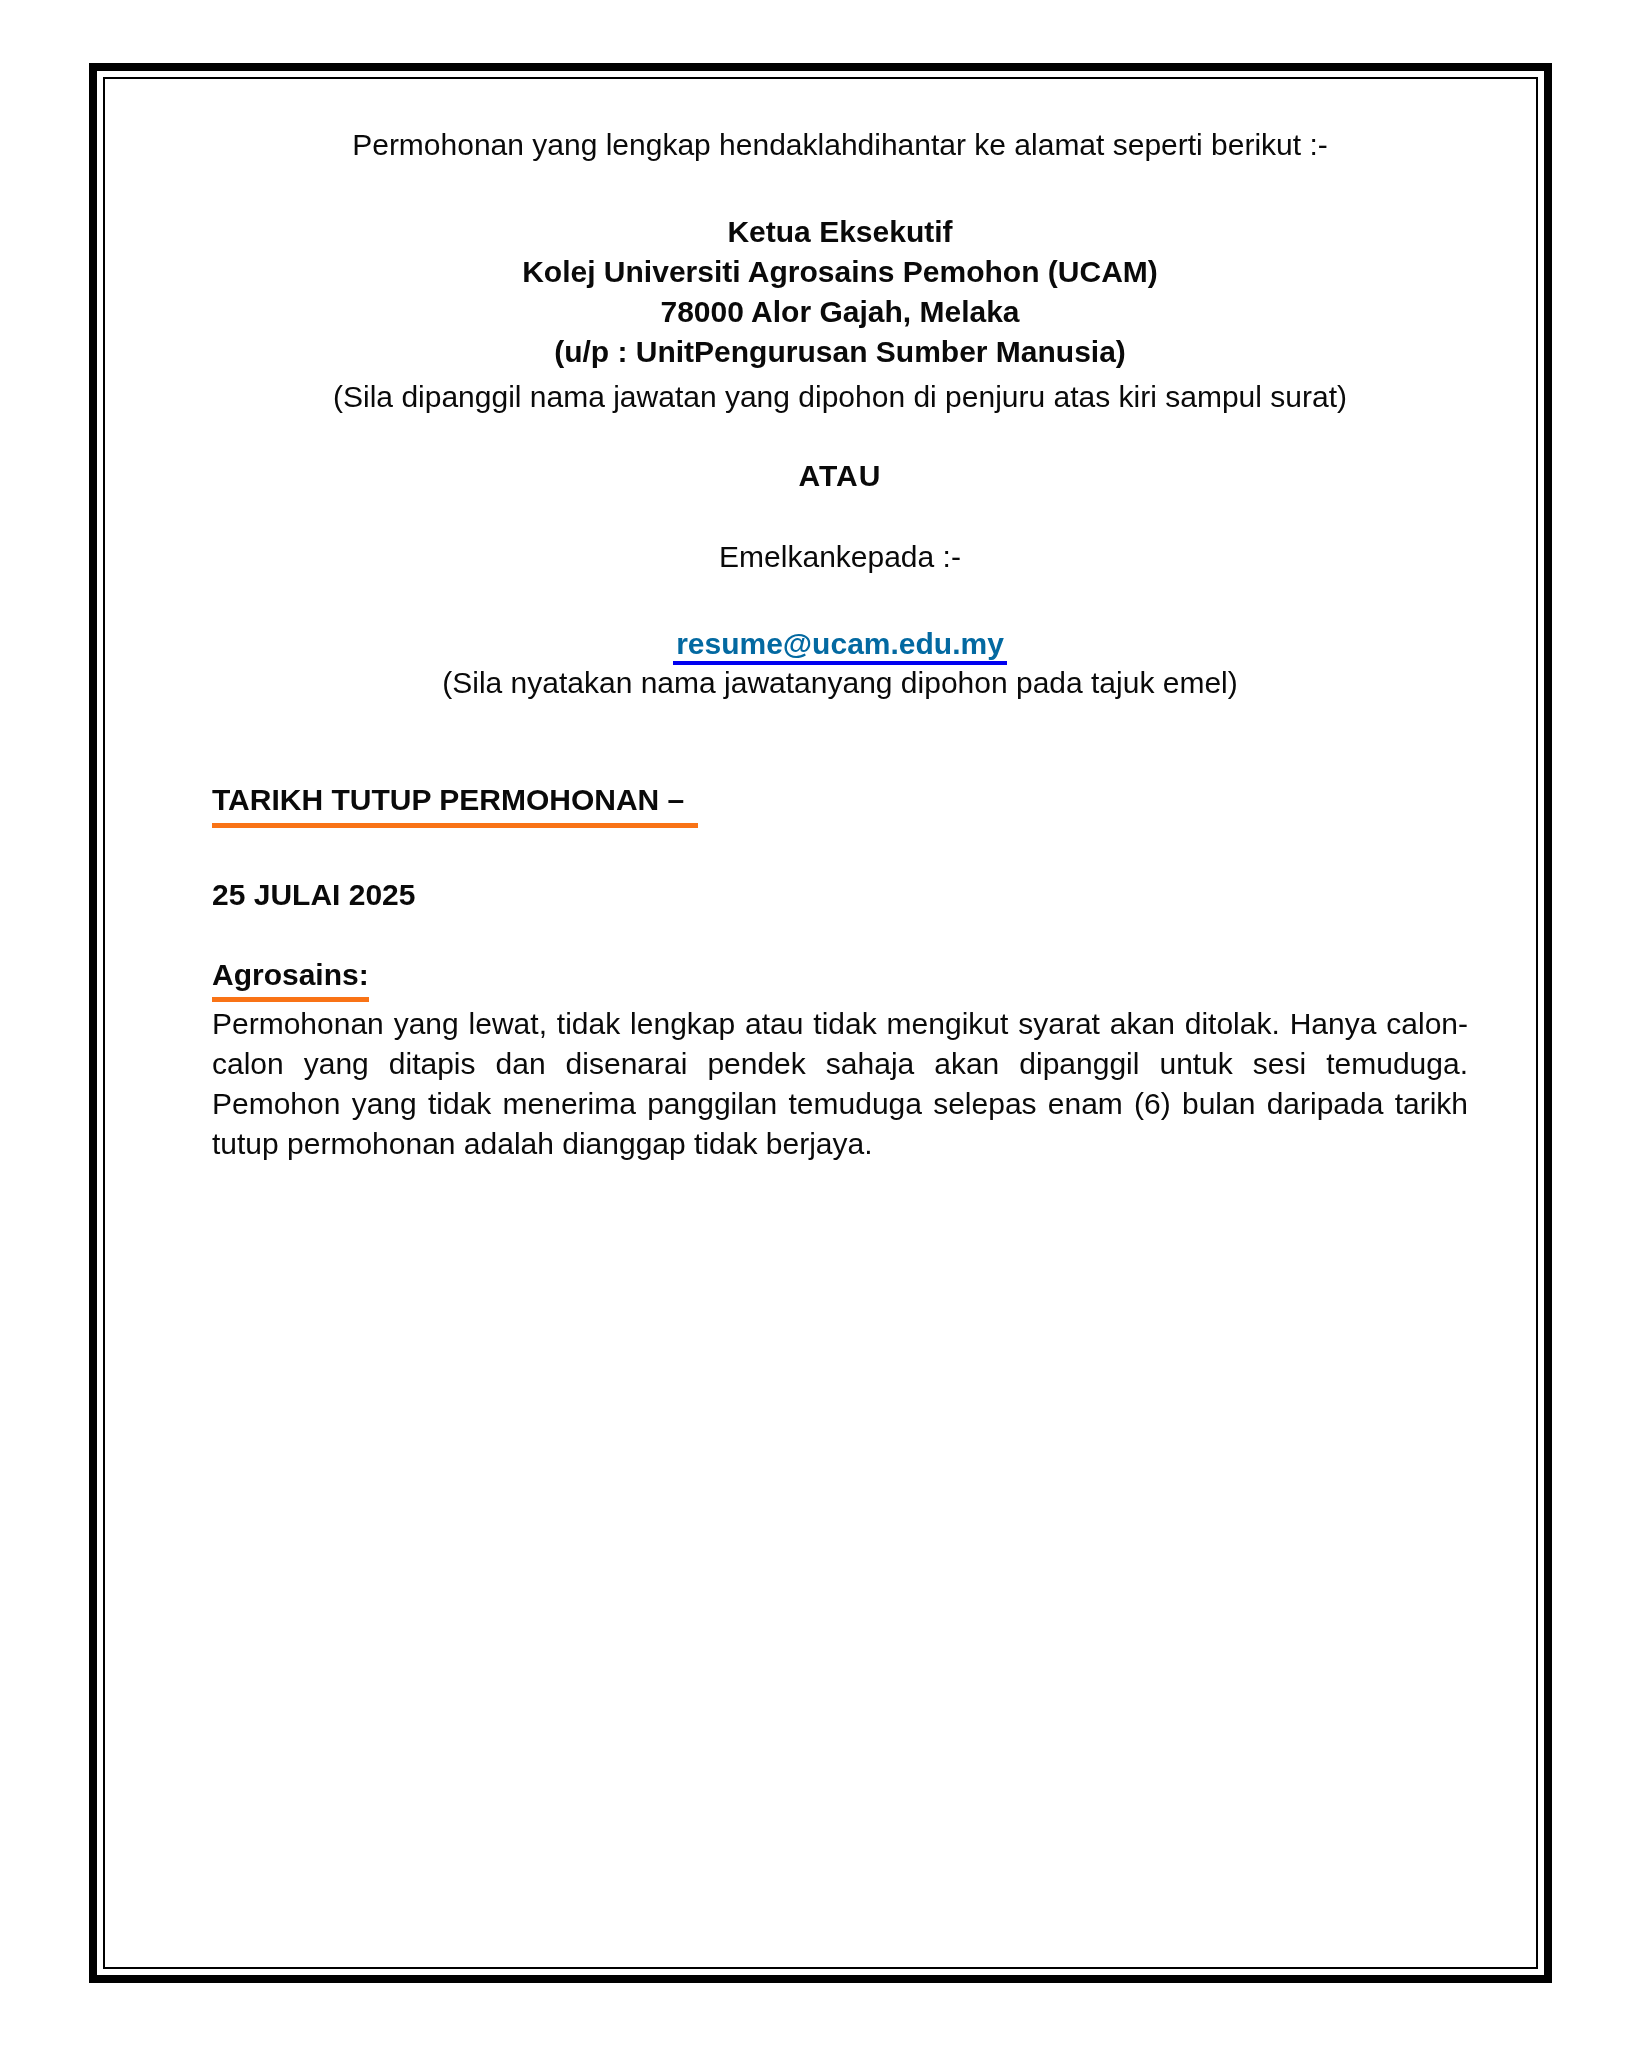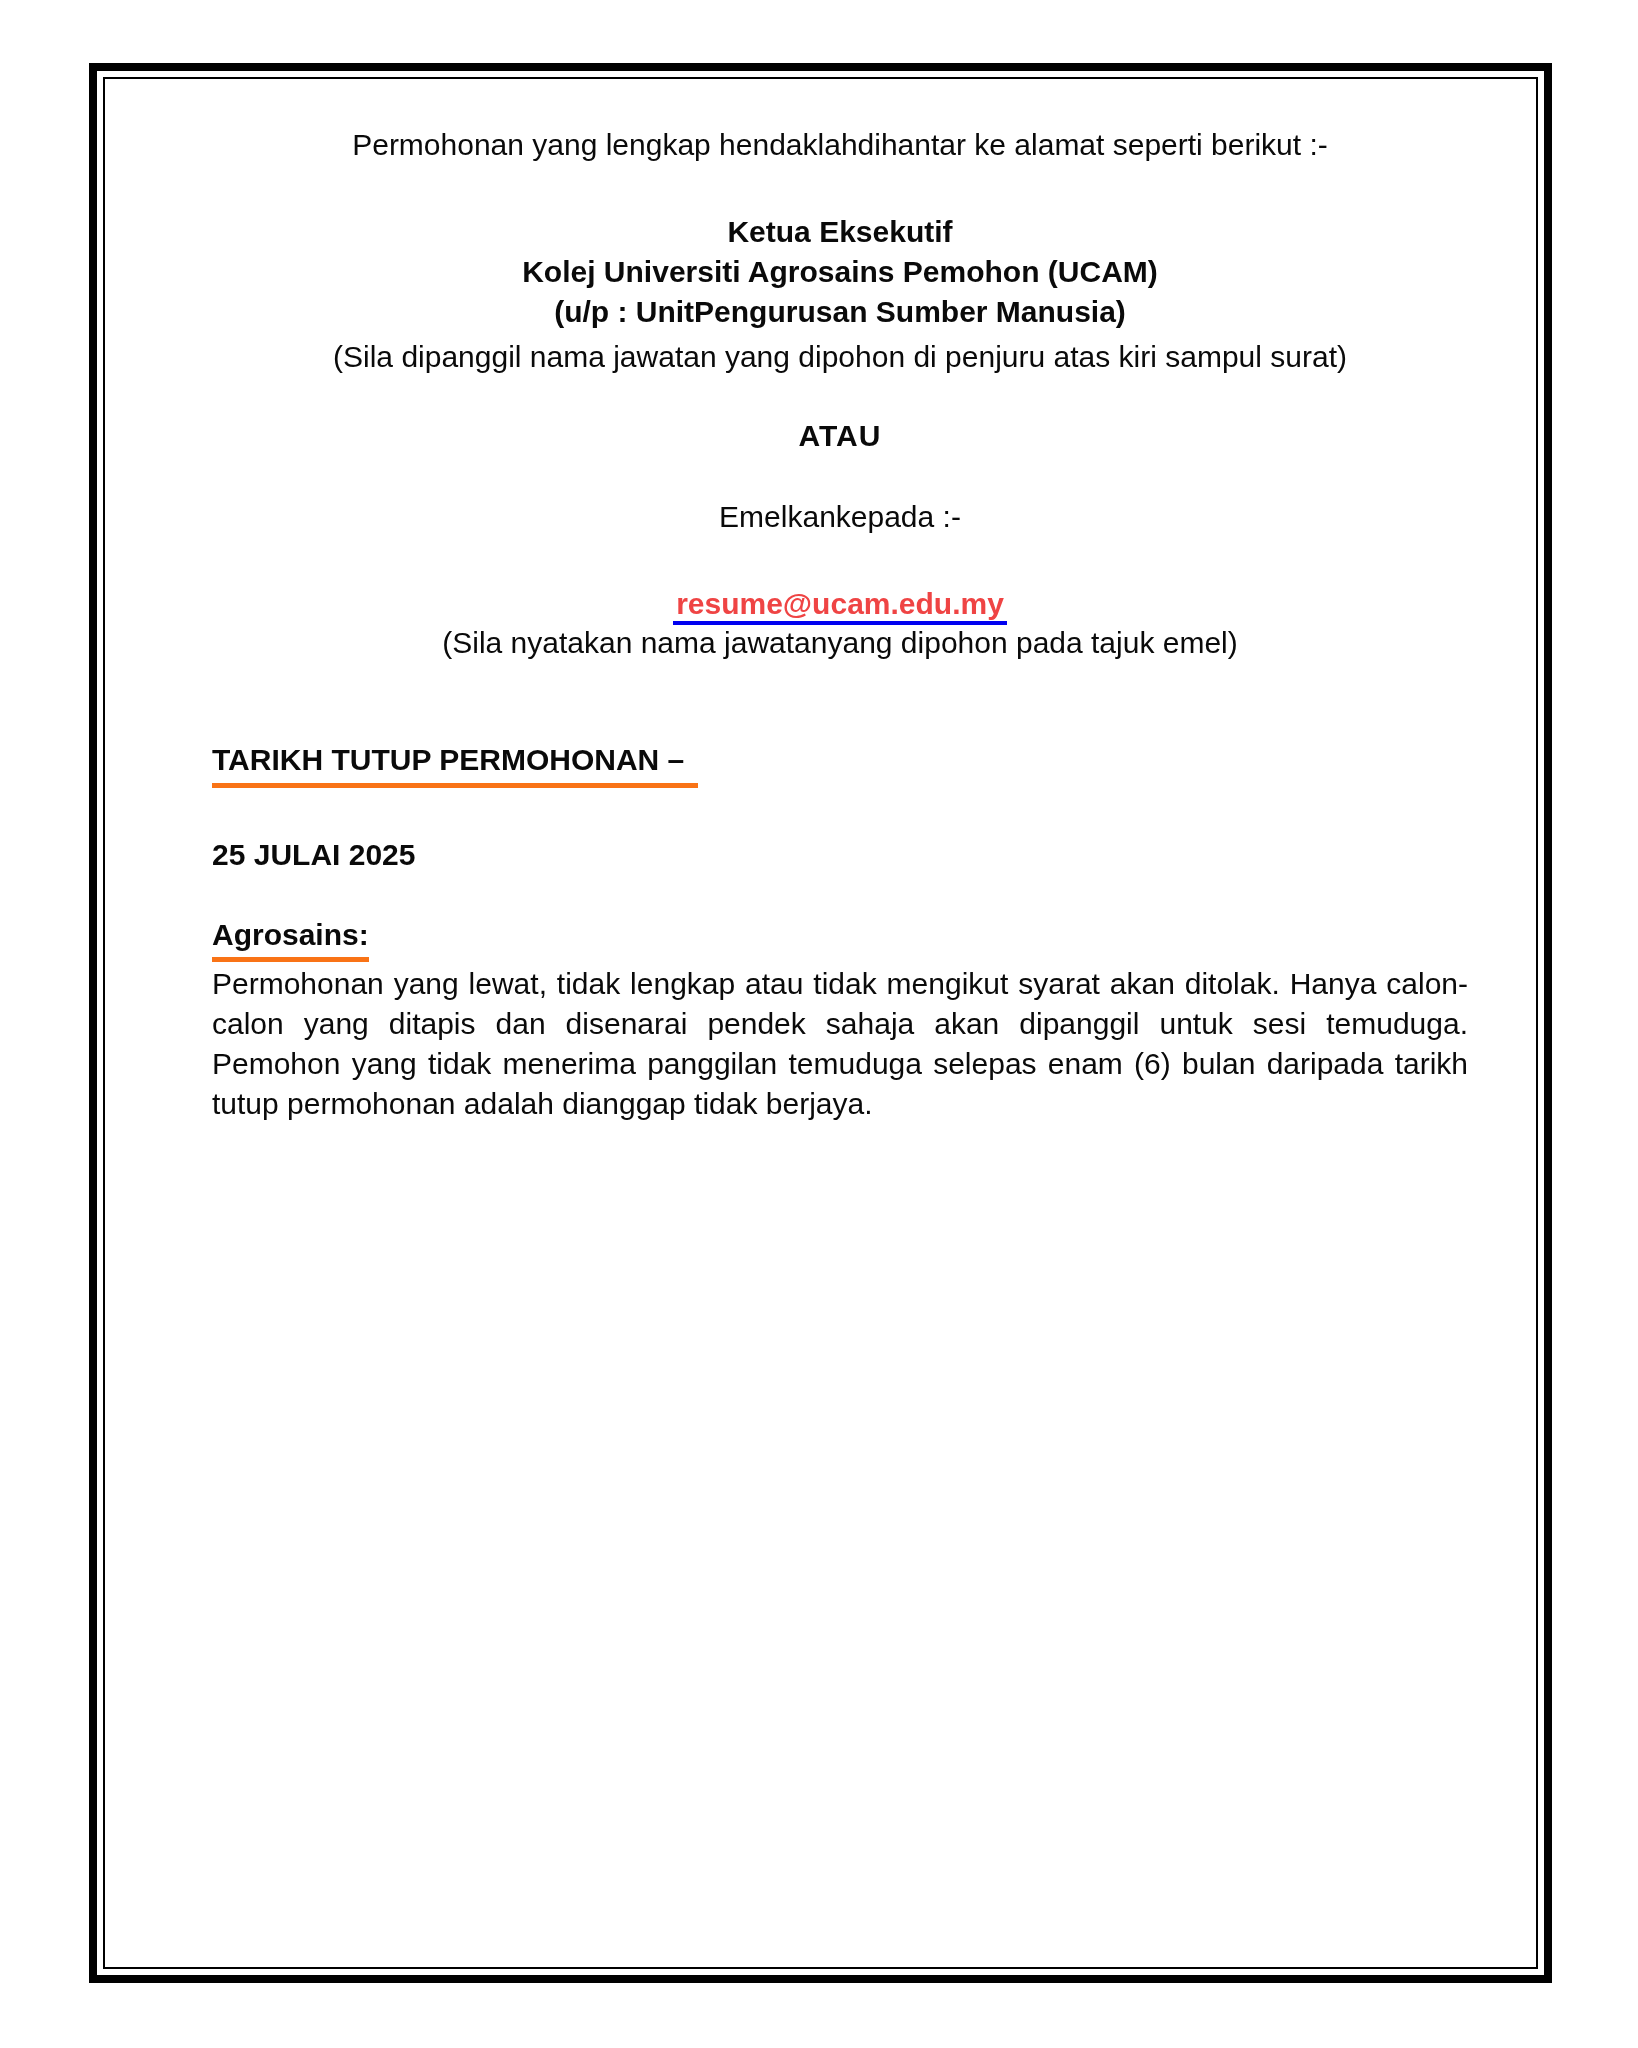--- a/index.html
+++ b/index.html
@@ -75,31 +75,32 @@
 <div class="page">
   <div class="frame-outer">
     <div class="frame-inner">
       <div class="content">
 
         <p class="line center intro">Permohonan yang lengkap hendaklahdihantar ke alamat seperti berikut :-</p>
 
         <div class="address-block">
           <div class="line center bold">Ketua Eksekutif</div>
           <div class="line center bold">Kolej Universiti Agrosains Pemohon (UCAM)</div>
+          <div class="line center bold">78000 Alor Gajah, Melaka</div>
           <div class="line center bold">(u/p : UnitPengurusan Sumber Manusia)</div>
         </div>
 
         <p class="line center envelope-note">(Sila dipanggil nama jawatan yang dipohon di penjuru atas kiri sampul surat)</p>
 
         <p class="line center bold or-divider">ATAU</p>
 
         <p class="line center email-label">Emelkankepada :-</p>
 
         <p class="line center email-line">
-          <a href="#" class="email-link" style="color: #ef4444; border-bottom-color: rgb(0, 0, 240);">resume@ucam.edu.my</a>
+          <a href="#" class="email-link" style="color: #0369a1; border-bottom-color: rgb(0, 0, 240);">resume@ucam.edu.my</a>
         </p>
 
         <p class="line center email-note">(Sila nyatakan nama jawatanyang dipohon pada tajuk emel)</p>
 
         <p class="line bold closing-heading">
           <span class="underline-heavy">TARIKH TUTUP PERMOHONAN –</span>
         </p>
 
         <p class="line bold closing-date">25 JULAI 2025</p>
 

